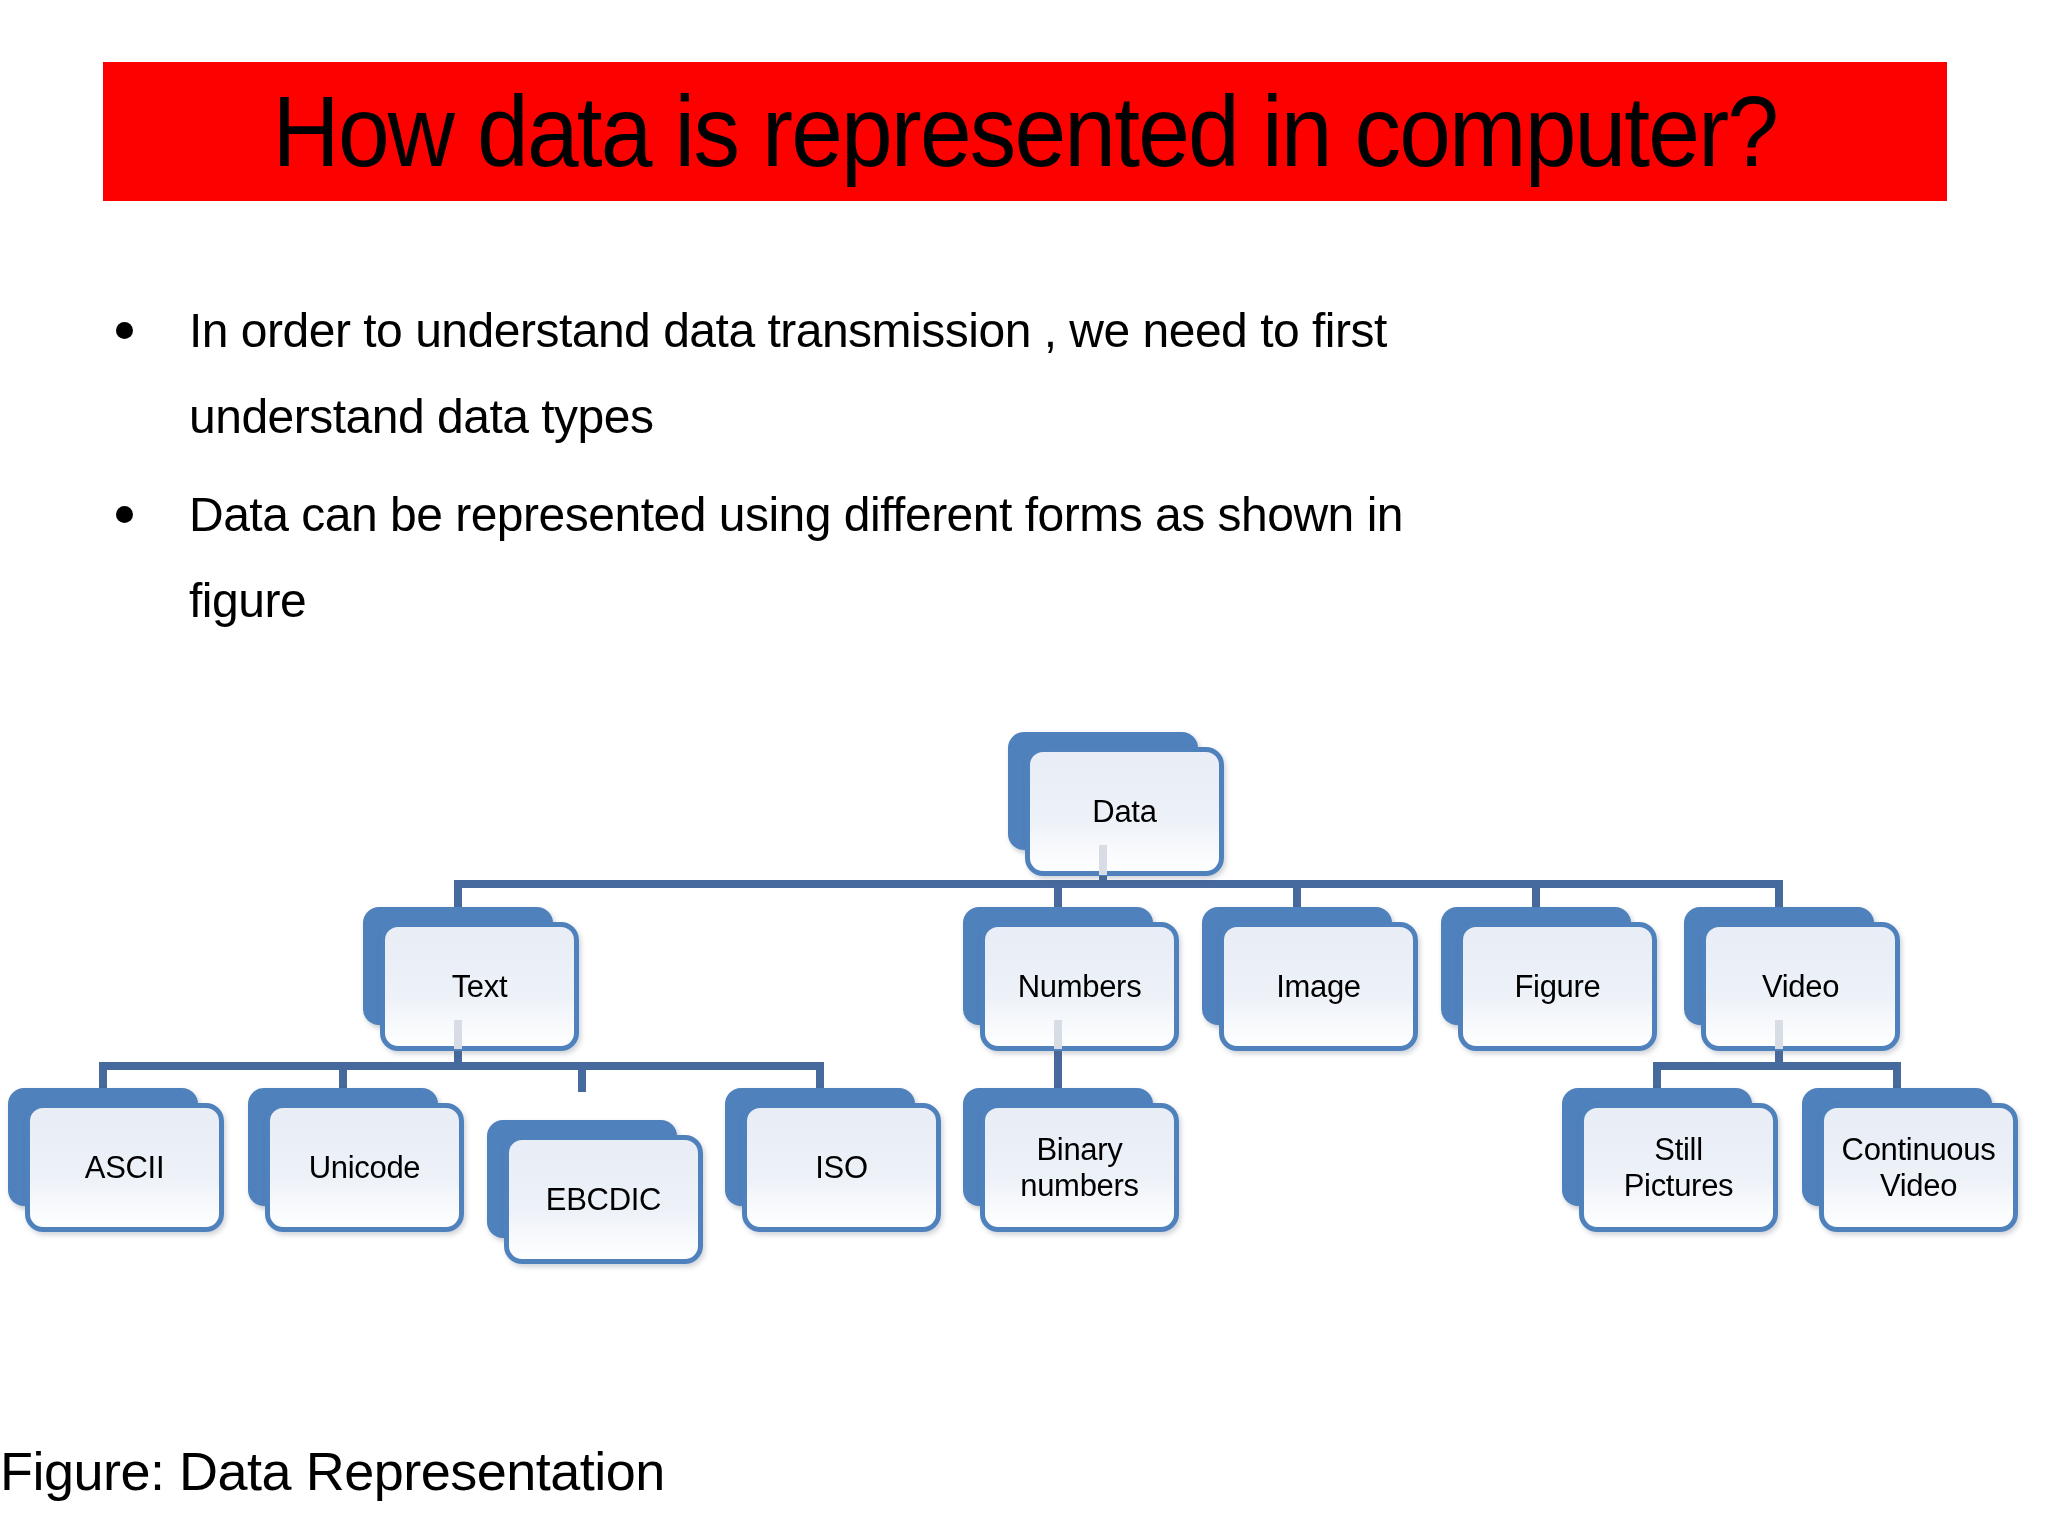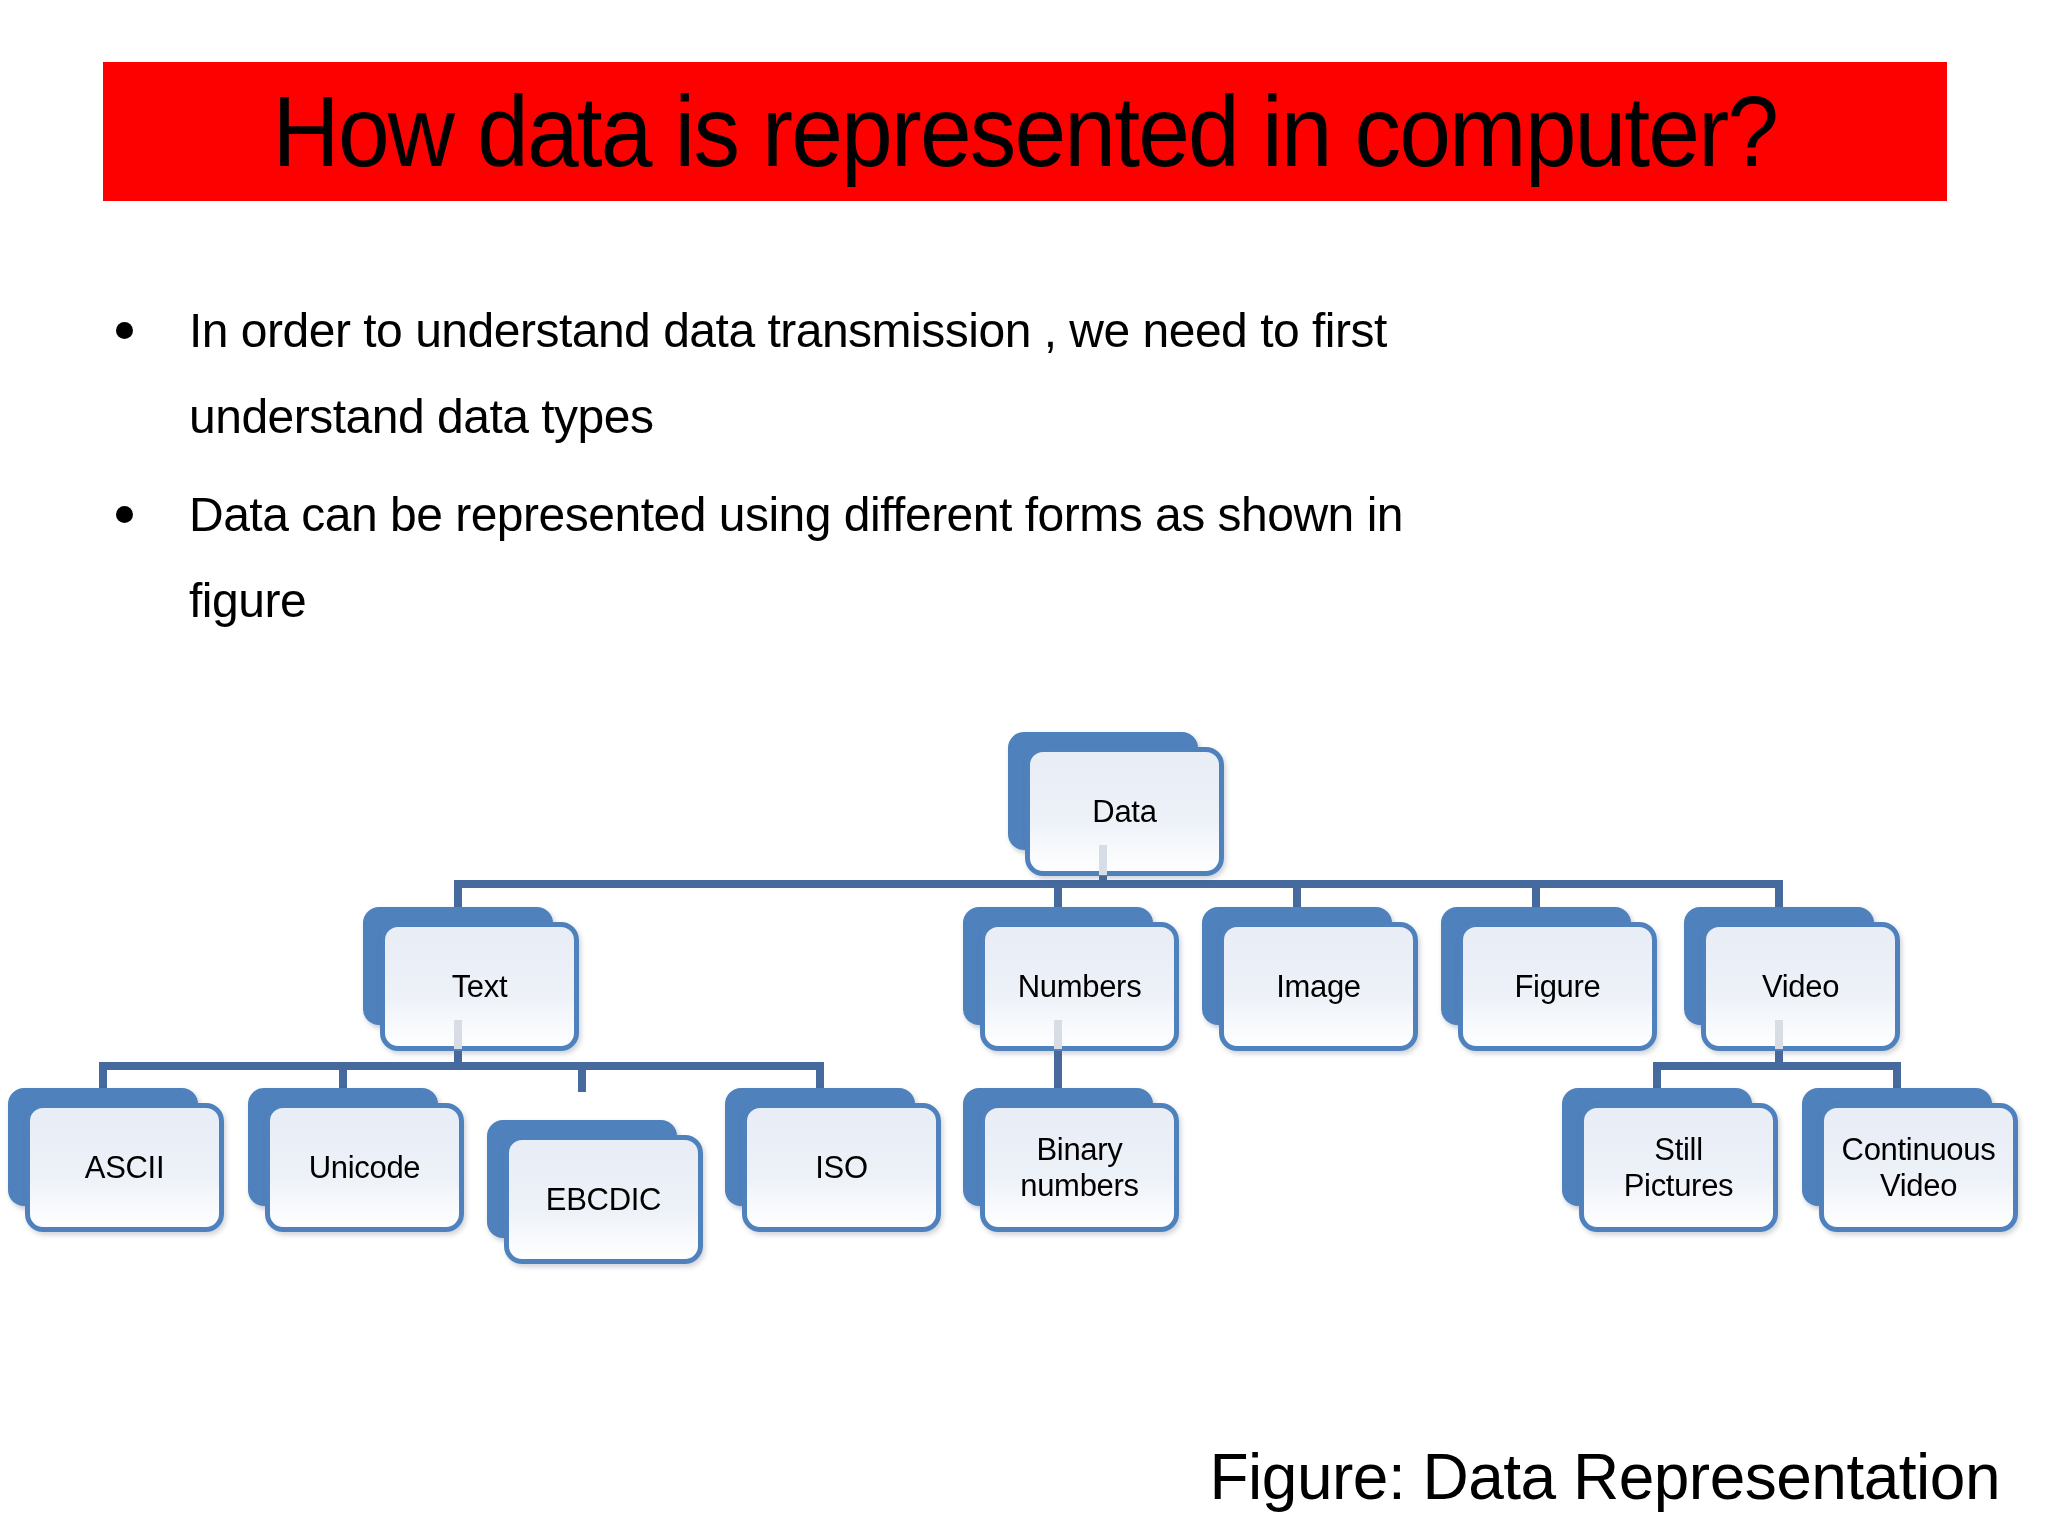--- a/index.html
+++ b/index.html
@@ -43,22 +43,22 @@
   .node .front{
     position:absolute;left:17px;top:15px;width:199px;height:129px;box-sizing:border-box;
     background:linear-gradient(180deg,#e8edf6 0%,#edf1f8 58%,#f7f9fc 80%,#fdfeff 100%);
     border:5px solid var(--accent-blue);border-radius:18px;
     box-shadow:2px 3px 5px rgba(90,100,120,.28);
     display:flex;align-items:center;justify-content:center;text-align:center;
     font-size:31px;line-height:1.13;white-space:pre-line;letter-spacing:-0.3px;
   }
   
   .caption{
-    position:absolute;left:0;top:1440px;width:2000px;text-align:right;
-    font-size:64px;letter-spacing:-0.5px;
+    position:absolute;left:0;top:1440px;width:2000px;text-align:left;
+    font-size:54px;letter-spacing:-0.5px;
   }
 </style>
 </head>
 <body>
 
 <div class="title-banner">
   <span>How data is represented in computer?</span>
 </div>
 
 <div class="bullets">

